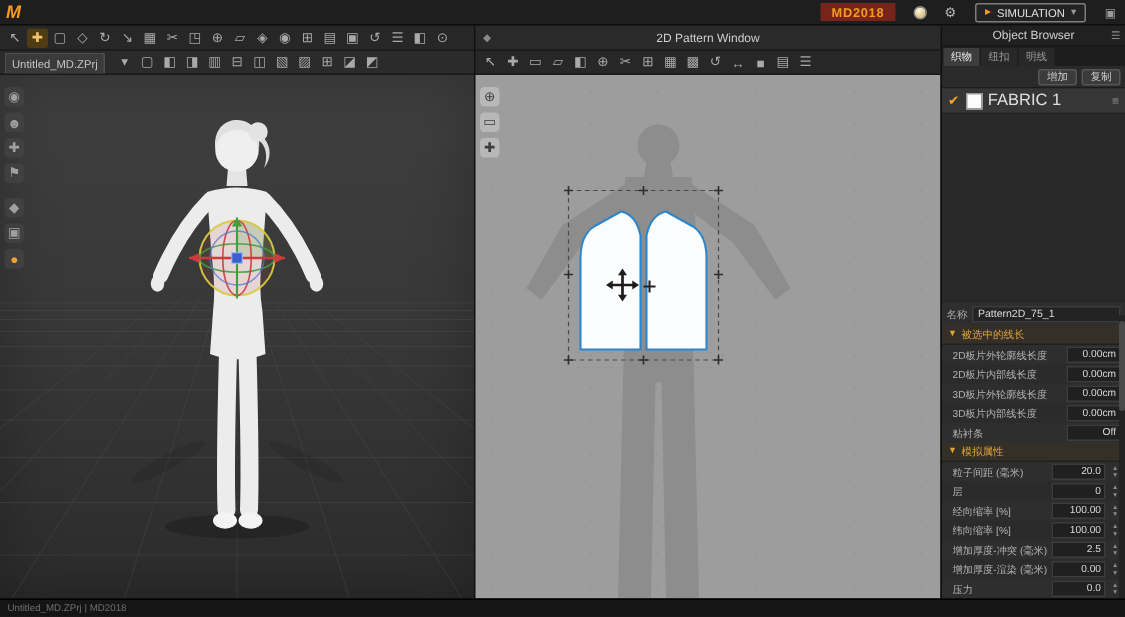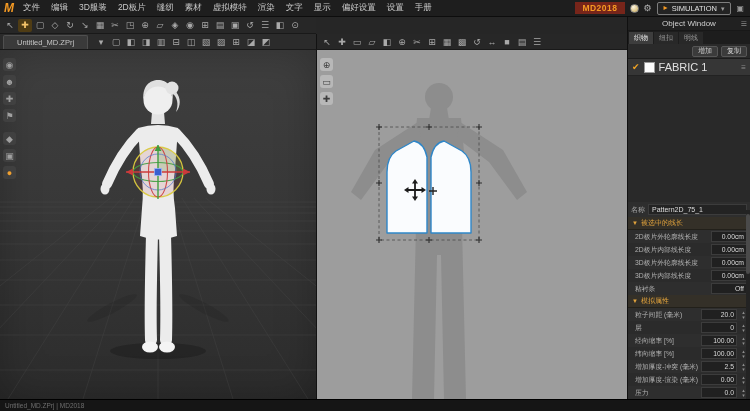--- a/index.html
+++ b/index.html
@@ -6,39 +6,39 @@
   html,body{width:750px;height:411px;overflow:hidden;background:#101010;
     font-family:"Liberation Sans","DejaVu Sans",sans-serif;}
   .app{position:absolute;left:0;top:0;width:750px;height:411px;background:#262626;}
 
   
   .menubar{position:absolute;left:0;top:0;width:750px;height:17px;background:#1e1e1e;
     border-bottom:1px solid #0d0d0d;display:flex;align-items:center;padding:0 4px;z-index:20;}
   .logo{color:#f59a23;font-weight:bold;font-style:italic;font-size:12px;line-height:1;margin-right:9px;}
   .menus{display:flex;gap:11px;}
   .menu-item{font-size:8.5px;color:#c9c9c9;white-space:nowrap;cursor:default;}
-  .mb-right{margin-left:auto;display:flex;align-items:center;gap:5px;padding-right:2px;}
+  .mb-right{margin-left:auto;display:flex;align-items:center;gap:12px;padding-right:2px;}
   .brand{background:#77251a;color:#f59a23;font-size:8.5px;font-weight:bold;padding:1px 7px;letter-spacing:.5px;}
   .avatar{width:9px;height:9px;border-radius:50%;background:radial-gradient(circle at 35% 30%,#fdf6e3,#caa84f);border:1px solid #8a8a8a;}
   .gear{color:#b5b5b5;font-size:9px;line-height:1;}
   .sim-btn{display:flex;align-items:center;gap:4px;background:#232323;border:1px solid #7d7d7d;
     color:#e2e2e2;font-size:7.5px;height:13px;padding:0 6px;border-radius:2px;font-family:inherit;}
   .sim-play{color:#f59a23;font-size:8px;line-height:1;}
   .caret{color:#9a9a9a;font-size:7px;line-height:1;}
   .layout-ico{color:#9a9a9a;font-size:8px;}
 
   
   .tb-row{position:absolute;display:flex;align-items:center;gap:1px;padding:0 3px;background:#272727;border-bottom:1px solid #191919;}
   #tb3d-1{left:0;top:17px;width:316px;height:17px;}
   #tb3d-2{left:0;top:34px;width:316px;height:16px;background:#2b2b2b;}
   .tbi{min-width:14px;height:13px;display:flex;align-items:center;justify-content:center;
     font-size:9px;color:#a9a9a9;border-radius:2px;cursor:default;}
   #tb3d-1 .tbi:nth-child(2){background:#4f3c14;color:#f5c469;}
   .doc-tab{background:#3a3a3a;border:1px solid #4f4f4f;border-bottom:none;color:#c5c5c5;
-    font-size:7.5px;padding:2px 13px;border-radius:2px 2px 0 0;margin-right:5px;white-space:nowrap;}
+    font-size:7.5px;padding:2px 4px;border-radius:2px 2px 0 0;margin-right:5px;white-space:nowrap;}
 
   #w2d-header{position:absolute;left:316px;top:17px;width:311px;height:17px;background:#2a2a2a;
     border-left:1px solid #121212;border-bottom:1px solid #191919;display:flex;align-items:center;
     justify-content:center;color:#cfcfcf;font-size:8px;}
   #w2d-header .hdr-ico{position:absolute;left:5px;color:#8a8a8a;font-size:7px;}
   #w2d-toolbar{left:316px;top:34px;width:311px;height:16px;background:#272727;border-left:1px solid #121212;}
 
   
   #vp3d{position:absolute;left:0;top:50px;width:316px;height:349px;overflow:hidden;
     background:linear-gradient(180deg,#3f3f3f 0%,#383838 45%,#2c2c2c 100%);box-shadow:inset 0 0 40px rgba(0,0,0,.25);}
@@ -95,35 +95,20 @@
   #statusbar{position:absolute;left:0;top:399px;width:750px;height:12px;background:#151515;
     border-top:1px solid #000;display:flex;align-items:center;padding:0 5px;font-size:6.5px;color:#6e6e6e;z-index:20;}
 </style>
 </head>
 <body>
 
 <div class="app">
 
   <header class="menubar">
     <span class="logo">M</span>
-    <nav class="menus">
-        <span class="menu-item">文件</span>
-        <span class="menu-item">编辑</span>
-        <span class="menu-item">3D服装</span>
-        <span class="menu-item">2D板片</span>
-        <span class="menu-item">缝纫</span>
-        <span class="menu-item">素材</span>
-        <span class="menu-item">虚拟模特</span>
-        <span class="menu-item">渲染</span>
-        <span class="menu-item">文字</span>
-        <span class="menu-item">显示</span>
-        <span class="menu-item">偏好设置</span>
-        <span class="menu-item">设置</span>
-        <span class="menu-item">手册</span>
-      </nav>
     <div class="mb-right">
       <span class="brand">MD2018</span>
       <span class="avatar"></span>
       <span class="gear">⚙</span>
       <button class="sim-btn">
         <span class="sim-play">▸</span>
         <span>SIMULATION</span>
         <span class="caret">▾</span>
       </button>
       <span class="layout-ico">▣</span>
@@ -163,20 +148,24 @@
         <span class="tbi">⊟</span>
         <span class="tbi">◫</span>
         <span class="tbi">▧</span>
         <span class="tbi">▨</span>
         <span class="tbi">⊞</span>
         <span class="tbi">◪</span>
         <span class="tbi">◩</span>
       </span>
   </div>
 
+  <div id="w2d-header">
+    <span class="hdr-ico">◆</span>
+    <span>2D Pattern Window</span>
+  </div>
   <div class="tb-row" id="w2d-toolbar">
       <span class="tbi">↖</span>
       <span class="tbi">✚</span>
       <span class="tbi">▭</span>
       <span class="tbi">▱</span>
       <span class="tbi">◧</span>
       <span class="tbi">⊕</span>
       <span class="tbi">✂</span>
       <span class="tbi">⊞</span>
       <span class="tbi">▦</span>
@@ -298,21 +287,21 @@
         <polygon points="109,140 104.5,137 104.5,143" fill="#1c1c1c" stroke="none"></polygon>
         <polygon points="98,129 95,133.5 101,133.5" fill="#1c1c1c" stroke="none"></polygon>
         <polygon points="98,151 95,146.5 101,146.5" fill="#1c1c1c" stroke="none"></polygon>
       </g>
       <path d="M112 141 L120 141 M116 137 L116 145" stroke="#222" stroke-width="1.4"></path>
     </svg>
   </div>
 
   <div id="rightpanel">
     <div class="panel-hdr">
-      <span>Object Window</span>
+      <span>Object Browser</span>
       <span class="hdr-menu">☰</span>
     </div>
     <div class="ob-tabs">
       <span class="ob-tab active">织物</span>
       <span class="ob-tab">纽扣</span>
       <span class="ob-tab">明线</span>
     </div>
     <div class="ob-actions">
       <button class="ob-btn">增加</button>
       <button class="ob-btn">复制</button>

